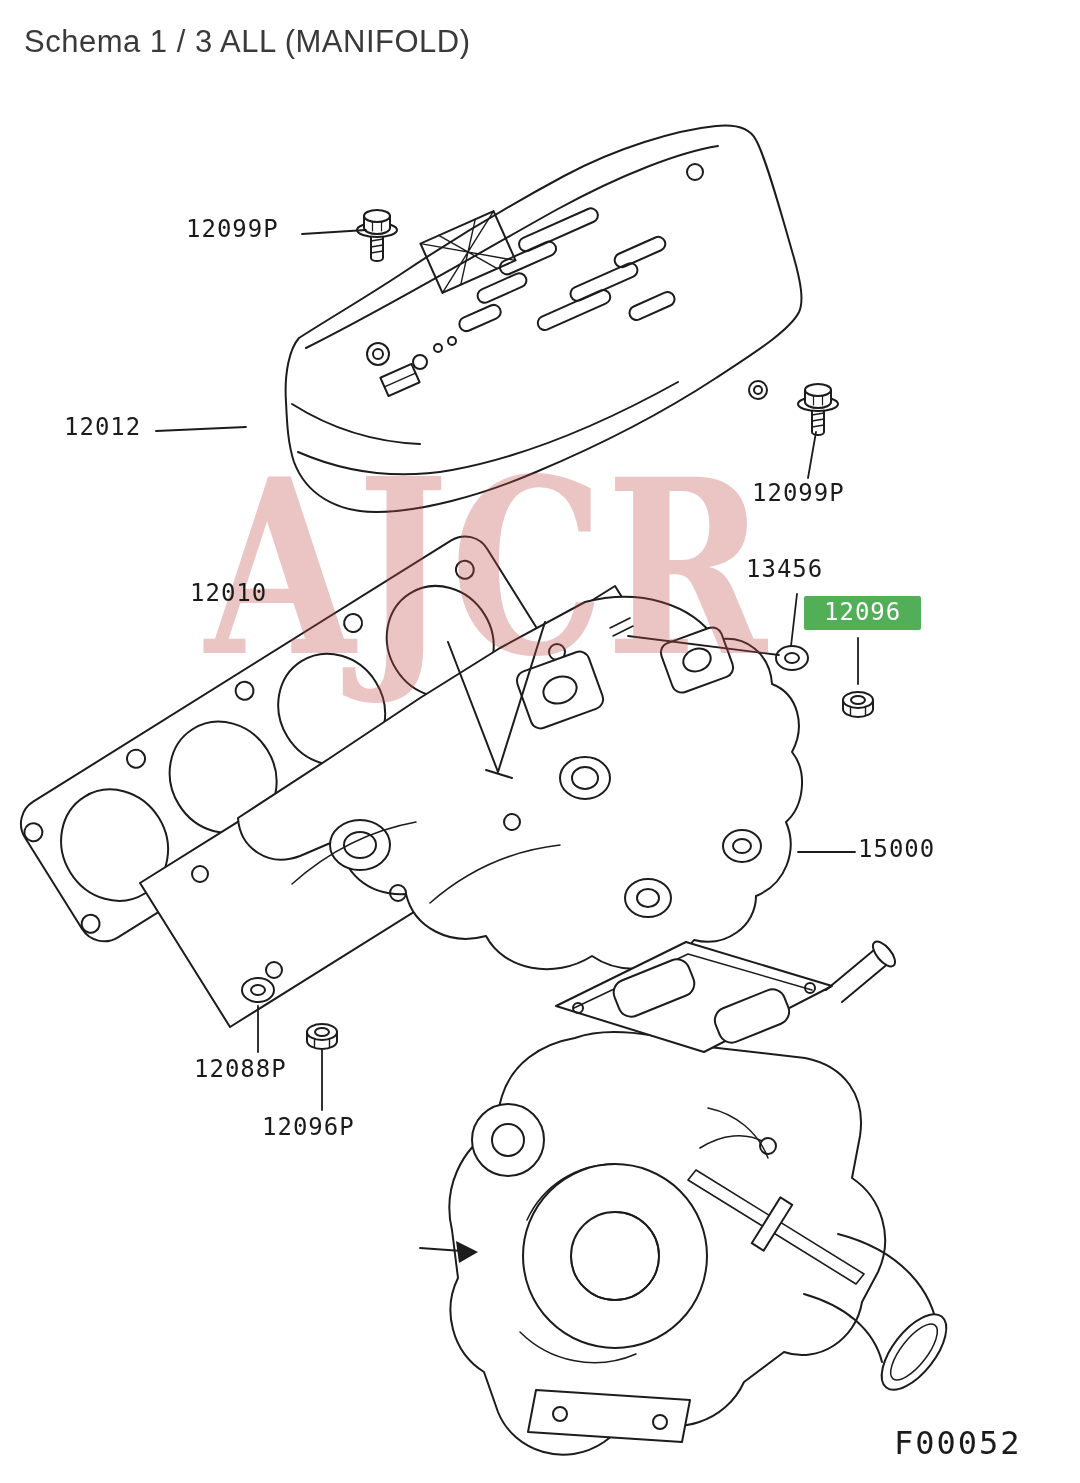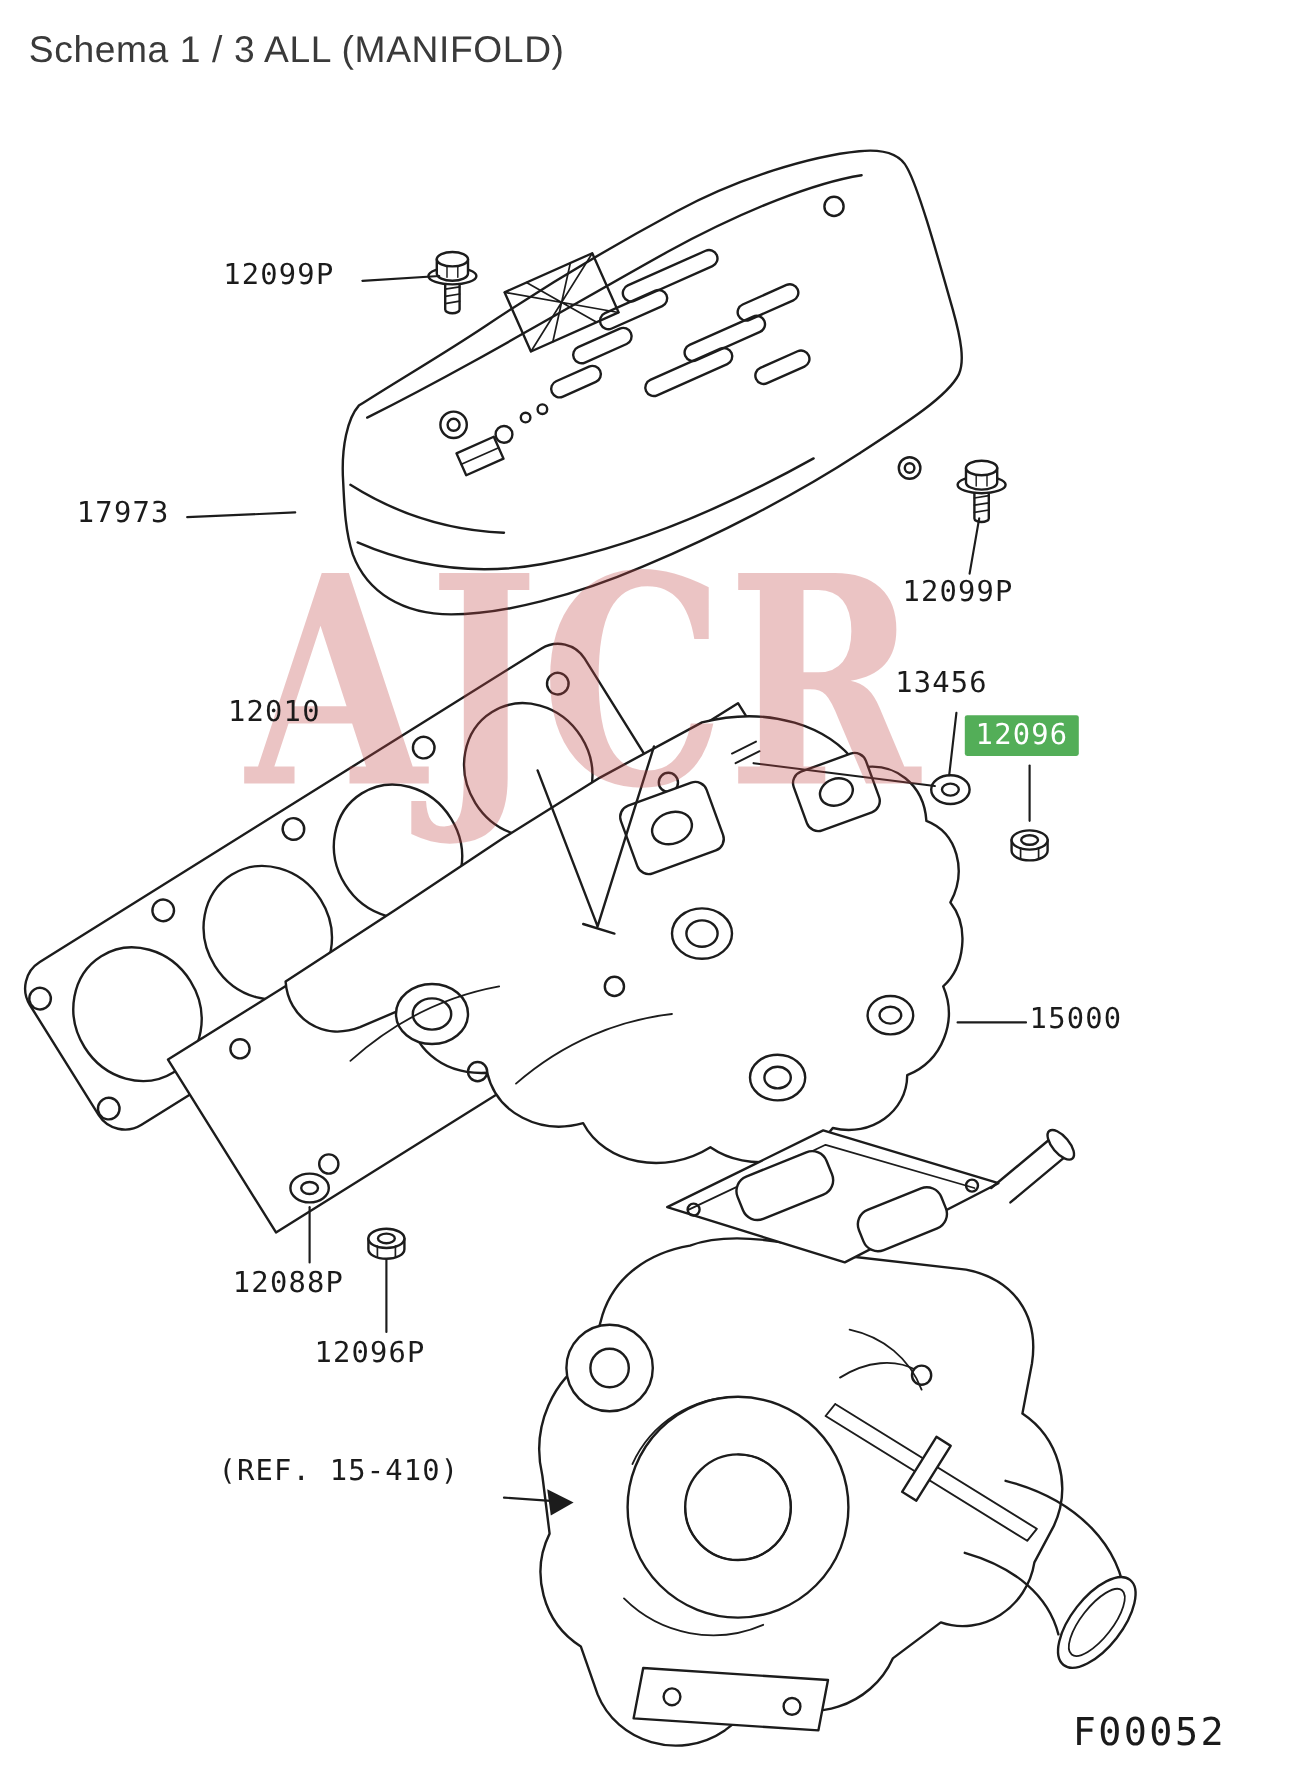--- a/index.html
+++ b/index.html
@@ -11,21 +11,21 @@
   .wm-brand{position:absolute;left:205px;top:448px;z-index:2;
             font-family:"DejaVu Serif",serif;font-weight:700;font-size:215px;line-height:1;
             color:var(--wm-brand,#c24a4a);opacity:.32;letter-spacing:2px;
             transform:scale(.9,1.12);transform-origin:left top;pointer-events:none;}
   .wm-tagline{position:absolute;left:14px;top:714px;z-index:2;font-weight:700;font-size:80px;
             line-height:1;color:var(--wm-tag,#8f8f8f);opacity:.30;letter-spacing:1px;
             white-space:nowrap;pointer-events:none;}
   .plabel{position:absolute;z-index:3;font-family:"DejaVu Sans Mono",monospace;font-size:24px;
           color:var(--label-fg,#1b1b1b);letter-spacing:1px;white-space:nowrap;line-height:1.15;}
   .plabel.highlighted{background:var(--hl-bg,#53ae58);color:var(--hl-fg,#fff);
-          padding:3px 9px;border-radius:2px;}
+          padding:3px 20px;border-radius:2px;}
   .figure-code{position:absolute;left:894px;top:1424px;z-index:3;
           font-family:"DejaVu Sans Mono",monospace;font-size:32px;color:var(--label-fg,#1b1b1b);
           letter-spacing:2px;}
   
   .l-12099p-a{left:186px;top:216px}
   .l-12012{left:64px;top:414px}
   .l-12099p-b{left:752px;top:480px}
   .l-12010{left:190px;top:580px}
   .l-12088{left:746px;top:556px}
   .l-12096{left:804px;top:596px}
@@ -231,24 +231,23 @@
         <path d="M 322 1050 L 322 1110"></path>
         <path d="M 420 1248 L 462 1251"></path>
         <polygon points="478,1252 456,1241 459,1263" style="fill:var(--line,#1c1c1c)" stroke="none"></polygon>
       </g>
     </g>
   </svg>
 
   <div class="wm-brand">AJCR</div>
 
   <div class="plabel l-12099p-a">12099P</div>
-  <div class="plabel l-12012">17973</div>
+  <div class="plabel l-12012">12012</div>
   <div class="plabel l-12099p-b">12099P</div>
   <div class="plabel l-12010">12010</div>
   <div class="plabel l-12088">13456</div>
   <div class="plabel l-12096 highlighted">12096</div>
   <div class="plabel l-12000">15000</div>
   <div class="plabel l-12088p">12088P</div>
   <div class="plabel l-12096p">12096P</div>
-  <div class="plabel l-ref">(REF. 15-410)</div>
 
   <div class="figure-code">F00052</div>
 </div>
 
 </body></html>

